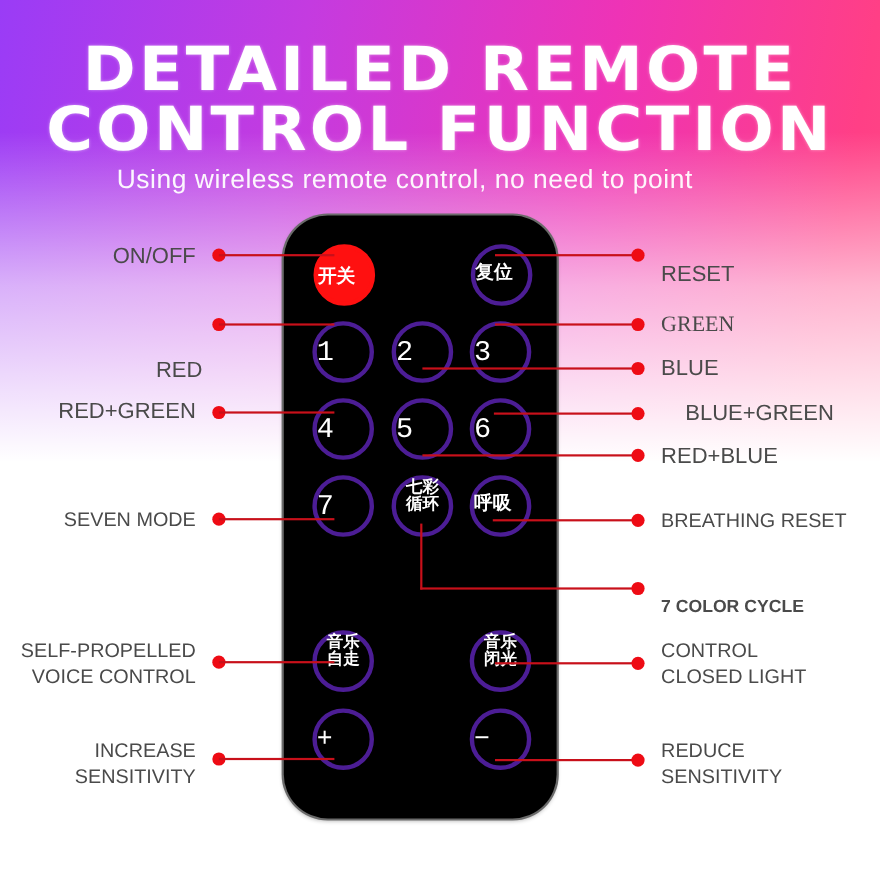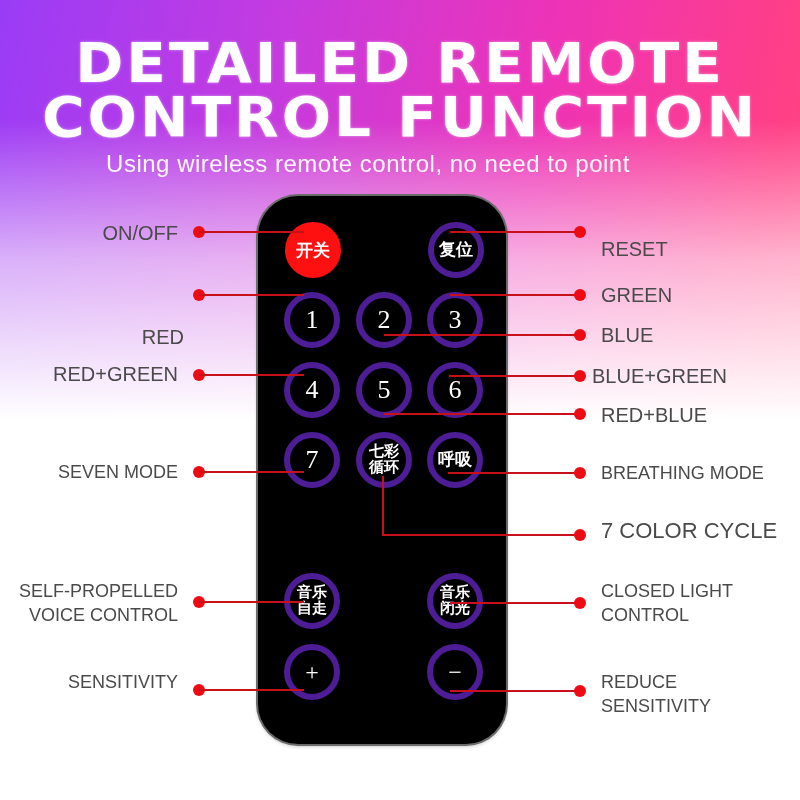--- a/index.html
+++ b/index.html
@@ -12,23 +12,23 @@
   }
   .title { position:absolute; left:0; width:800px; text-align:center; color:#fff;
     font-family: "DejaVu Sans", sans-serif; font-weight:bold; font-size:58px;
     letter-spacing:3px; line-height:1; transform:scaleY(0.95); text-shadow:0 0 3px rgba(255,255,255,0.5); }
   .title.l1 { top:34px; }
   .title.l2 { top:88px; }
   .subtitle { position:absolute; top:150px; left:0; width:736px; text-align:center;
     color:#fff; font-size:24px; letter-spacing:0.5px; opacity:0.95; }
   .remote { position:absolute; left:258px; top:196px; width:248px; height:548px;
     background:#000; border-radius:40px; box-shadow:0 0 0 2px #6b6b6b, 0 2px 4px rgba(0,0,0,0.3); }
-  .btn { position:absolute; width:56px; height:56px; border:6px solid #4c1d95; border-radius:50%;
-    box-sizing:border-box; color:#fff; display:flex; align-items:center; justify-content:center;
-    font-size:26px; font-family:Liberation Serif, serif; cursor:pointer; }
+  .btn { position:absolute; width:56px; height:56px; border:4px solid #4c1d95; border-radius:50%;
+    box-sizing:border-box; color:#fff; display:flex; align-items:center; 
+    font-size:26px; font-family:Liberation Mono, monospace; cursor:pointer; }
   .btn.cn { font-size:15px; font-weight:bold; line-height:1.05; text-align:center; }
   .btn.red { background:#ff1010; border-color:#ff1010; font-size:17px; font-weight:bold; }
   .line { position:absolute; background:#c8101a; height:2px; }
   .vline { position:absolute; background:#c8101a; width:2px; }
   .dot { position:absolute; width:12px; height:12px; border-radius:50%; background:#ee0b14; }
   .lbl { position:absolute; color:#4a4a4a; font-size:20px; white-space:nowrap; line-height:1.35; }
   .lbl.r { text-align:right; }
   .lbl.small { font-size:18px; }
 </style>
 </head>
@@ -144,30 +144,31 @@
 
 <div class="lbl r" style="right:622px;top:220px;">ON/OFF</div>
 <div class="lbl r" style="right:616px;top:284px;margin-top:40px;">RED</div>
 <div class="lbl r" style="right:622px;top:361px;">RED+GREEN</div>
 <div class="lbl r small" style="right:622px;top:460px;">SEVEN MODE</div>
 <div class="lbl r small" style="right:622px;top:579px;">
   <div>SELF-PROPELLED</div>
   <div>VOICE CONTROL</div>
 </div>
 <div class="lbl r small" style="right:622px;top:670px;">
+  <div>INCREASE</div>
   <div>SENSITIVITY</div>
 </div>
 
 <div class="lbl" style="left:601px;top:236px;">RESET</div>
-<div class="lbl" style="left:601px;top:282px;">GREEN</div>
+<div class="lbl" style="left:601px;top:282px;font-family:Liberation Serif, serif;">GREEN</div>
 <div class="lbl" style="left:601px;top:322px;">BLUE</div>
-<div class="lbl" style="left:592px;top:363px;">BLUE+GREEN</div>
+<div class="lbl" style="left:623px;top:363px;">BLUE+GREEN</div>
 <div class="lbl" style="left:601px;top:402px;">RED+BLUE</div>
-<div class="lbl small" style="left:601px;top:461px;">BREATHING MODE</div>
-<div class="lbl" style="left:601px;top:516px;font-size:22px;">7 COLOR CYCLE</div>
+<div class="lbl small" style="left:601px;top:461px;">BREATHING RESET</div>
+<div class="lbl" style="left:601px;top:541px;font-size:16px;font-weight:bold;">7 COLOR CYCLE</div>
 <div class="lbl small" style="left:601px;top:579px;">
+  <div>CONTROL</div>
   <div>CLOSED LIGHT</div>
-  <div>CONTROL</div>
 </div>
 <div class="lbl small" style="left:601px;top:670px;">
   <div>REDUCE</div>
   <div>SENSITIVITY</div>
 </div>
 
 </body></html>

